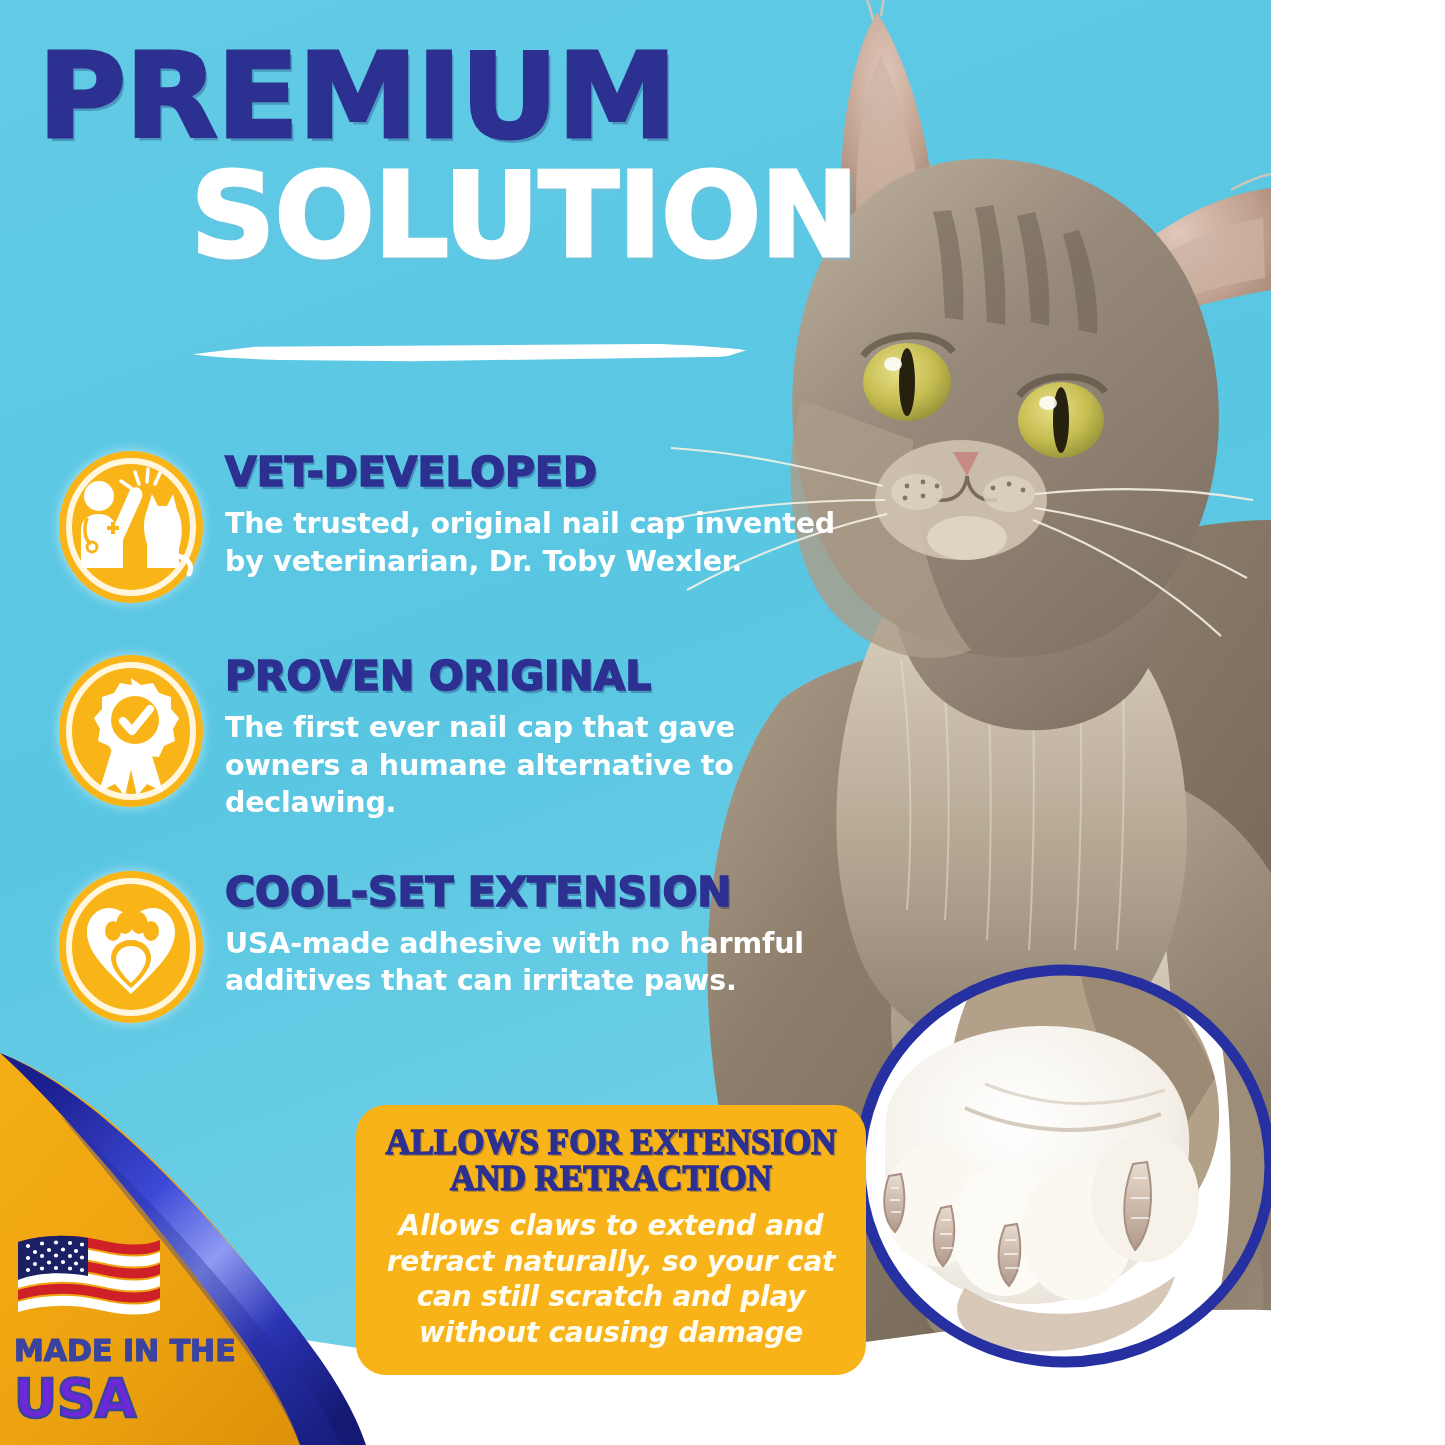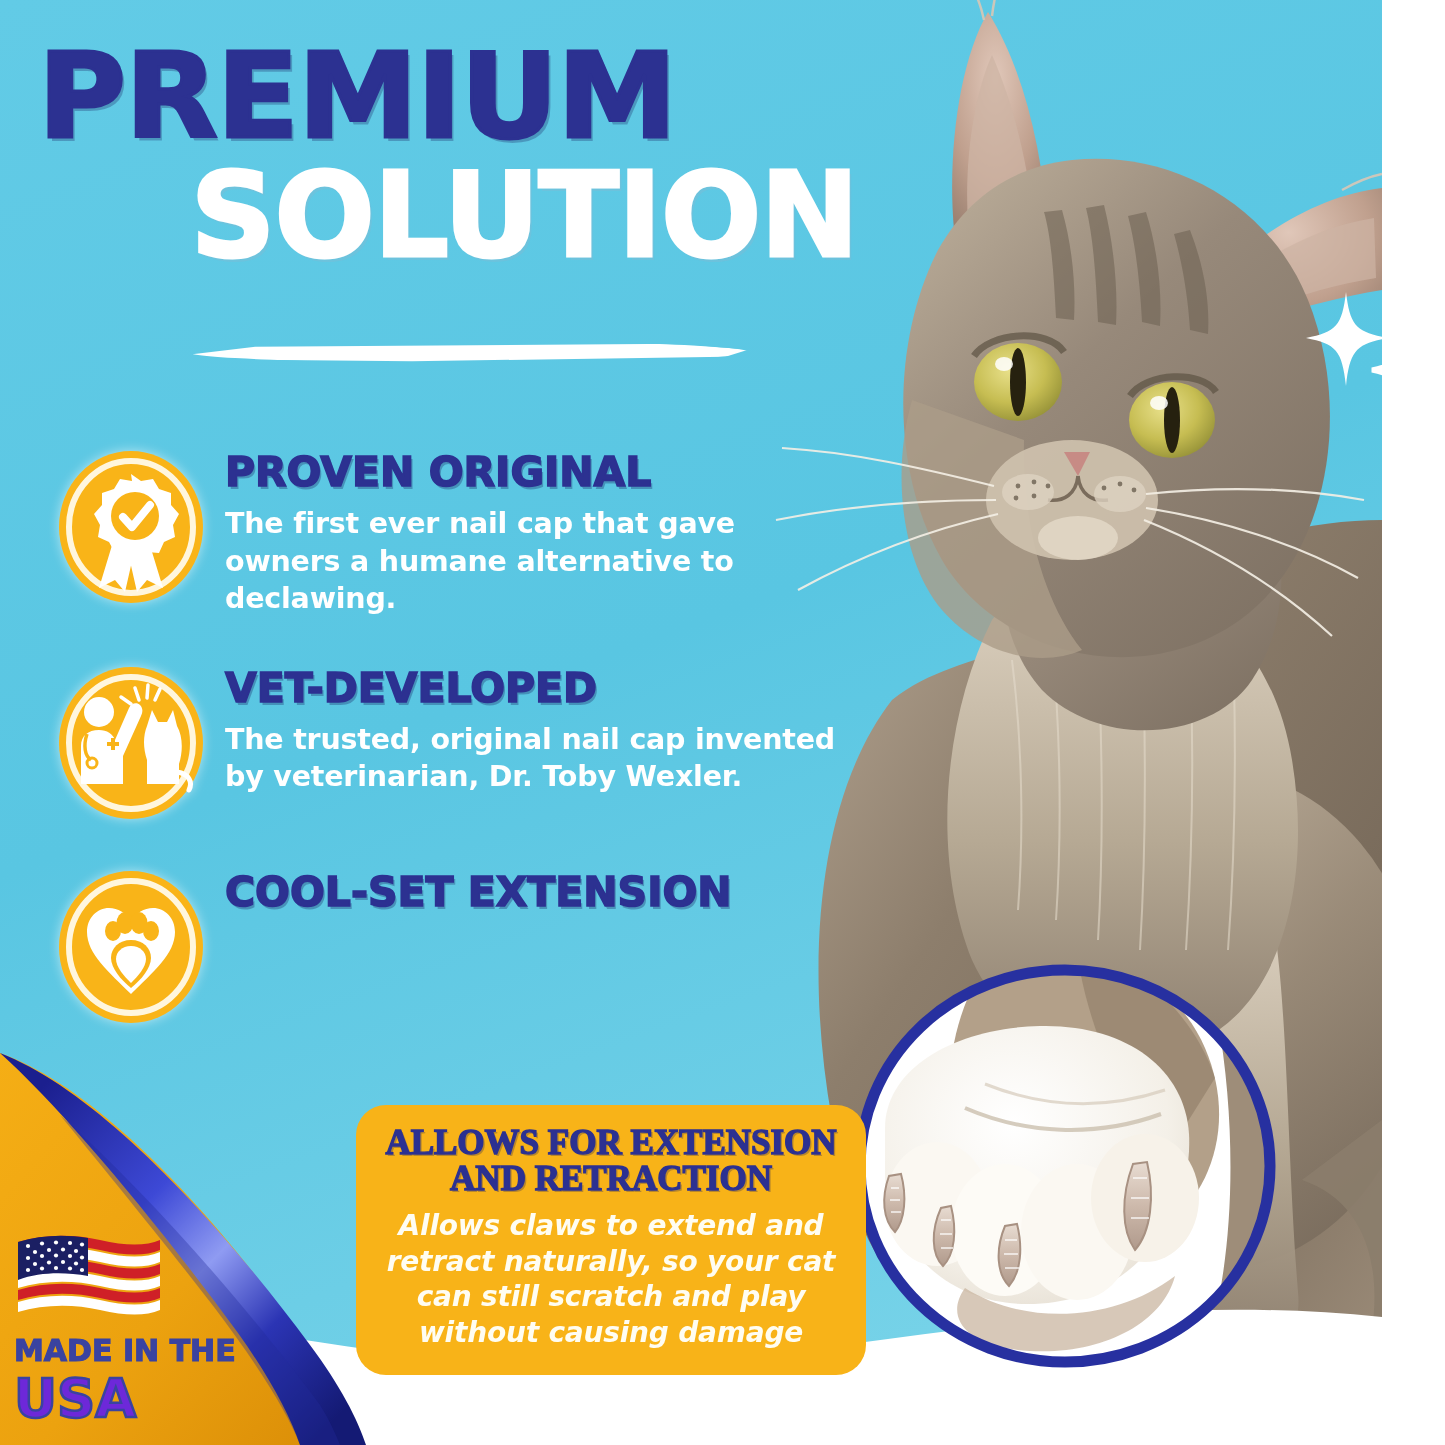--- a/index.html
+++ b/index.html
@@ -6,21 +6,21 @@
     margin: 0;
     padding: 0;
     background: #ffffff;
   }
   body {
     font-family: "Liberation Sans", sans-serif;
   }
 
   #poster {
     position: relative;
-    width: 1382px;
+    width: 1271px;
     height: 1445px;
     overflow: hidden;
     background: #5cc8e4;
   }
 
   
   .bg-sky {
     position: absolute;
     inset: 0;
     background: linear-gradient(160deg, #62cbe6 0%, #59c6e2 45%, #7fd6ea 100%);
@@ -370,40 +370,20 @@
   <div class="swoosh"></div>
 
   <div class="features">
 
     <div class="feature">
       <div class="feature-icon-wrap">
         <svg viewBox="0 0 152 158">
           <ellipse cx="76" cy="79" rx="72" ry="76" fill="#f9b418"></ellipse>
           <ellipse cx="76" cy="79" rx="62" ry="66" fill="none" stroke="#fff6dd" stroke-width="6"></ellipse>
 
-          <path d="M 58 94 L 44 140 L 60 132 L 70 144 L 80 100 Z" fill="#ffffff"></path>
-          <path d="M 94 94 L 108 140 L 92 132 L 82 144 L 72 100 Z" fill="#ffffff"></path>
-
-          <path d="M 76 26 L 86 33 L 98 31 L 104 41 L 116 45 L 116 57 L 124 66 L 118 77 L 120 89 L 109 94 L 104 105 L 92 104 L 82 111 L 72 104 L 60 105 L 54 94 L 43 89 L 45 77 L 39 66 L 47 57 L 47 45 L 59 41 L 65 31 L 77 33 Z" fill="#ffffff"></path>
-          <circle cx="80" cy="68" r="24" fill="#f9b418"></circle>
-          <path d="M 68 69 L 77 79 L 95 57" stroke="#ffffff" stroke-width="8" fill="none" stroke-linecap="round" stroke-linejoin="round"></path>
-        </svg>
-      </div>
-      <div class="feature-text">
-        <div class="feature-title">PROVEN ORIGINAL</div>
-        <div class="feature-body">The first ever nail cap that gave owners a humane alternative to declawing.</div>
-      </div>
-    </div>
-
-    <div class="feature">
-      <div class="feature-icon-wrap">
-        <svg viewBox="0 0 152 158">
-          <ellipse cx="76" cy="79" rx="72" ry="76" fill="#f9b418"></ellipse>
-          <ellipse cx="76" cy="79" rx="62" ry="66" fill="none" stroke="#fff6dd" stroke-width="6"></ellipse>
-
           <circle cx="44" cy="48" r="15" fill="#ffffff"></circle>
 
           <path d="M 26 120 L 26 82 C 26 72 33 66 44 66 C 52 66 58 70 60 76 L 74 44 C 76 39 82 38 85 41 C 88 44 88 48 86 52 L 68 92 L 68 120 Z" fill="#ffffff"></path>
 
           <path d="M 32 70 C 28 82 30 92 36 96" stroke="#f9b418" stroke-width="3.5" fill="none"></path>
           <circle cx="37" cy="99" r="5" fill="none" stroke="#f9b418" stroke-width="3"></circle>
 
           <path d="M 52 78 L 56 78 L 56 74 L 60 74 L 60 78 L 64 78 L 64 82 L 60 82 L 60 86 L 56 86 L 56 82 L 52 82 Z" fill="#f9b418"></path>
 
           <path d="M 92 62 L 97 46 L 103 58 L 112 58 L 118 46 L 122 62 C 128 72 128 88 124 100 L 124 120 L 92 120 L 92 96 C 88 84 88 72 92 62 Z" fill="#ffffff"></path>
@@ -422,32 +402,53 @@
         <div class="feature-body">The trusted, original nail cap invented by veterinarian, Dr. Toby Wexler.</div>
       </div>
     </div>
 
     <div class="feature">
       <div class="feature-icon-wrap">
         <svg viewBox="0 0 152 158">
           <ellipse cx="76" cy="79" rx="72" ry="76" fill="#f9b418"></ellipse>
           <ellipse cx="76" cy="79" rx="62" ry="66" fill="none" stroke="#fff6dd" stroke-width="6"></ellipse>
 
+          <path d="M 58 94 L 44 140 L 60 132 L 70 144 L 80 100 Z" fill="#ffffff"></path>
+          <path d="M 94 94 L 108 140 L 92 132 L 82 144 L 72 100 Z" fill="#ffffff"></path>
+
+          <path d="M 76 26 L 86 33 L 98 31 L 104 41 L 116 45 L 116 57 L 124 66 L 118 77 L 120 89 L 109 94 L 104 105 L 92 104 L 82 111 L 72 104 L 60 105 L 54 94 L 43 89 L 45 77 L 39 66 L 47 57 L 47 45 L 59 41 L 65 31 L 77 33 Z" fill="#ffffff"></path>
+          <circle cx="80" cy="68" r="24" fill="#f9b418"></circle>
+          <path d="M 68 69 L 77 79 L 95 57" stroke="#ffffff" stroke-width="8" fill="none" stroke-linecap="round" stroke-linejoin="round"></path>
+        </svg>
+      </div>
+      <div class="feature-text">
+        <div class="feature-title">PROVEN ORIGINAL</div>
+        <div class="feature-body">The first ever nail cap that gave owners a humane alternative to declawing.</div>
+      </div>
+    </div>
+
+    <div class="feature">
+      <div class="feature-icon-wrap">
+        <svg viewBox="0 0 152 158">
+          <ellipse cx="76" cy="79" rx="72" ry="76" fill="#f9b418"></ellipse>
+          <ellipse cx="76" cy="79" rx="62" ry="66" fill="none" stroke="#fff6dd" stroke-width="6"></ellipse>
+
           <path d="M 76 126 C 54 104 32 86 32 64 C 32 50 42 40 54 40 C 63 40 71 45 76 53 C 81 45 89 40 98 40 C 110 40 120 50 120 64 C 120 86 98 104 76 126 Z" fill="#ffffff"></path>
 
           <ellipse cx="58" cy="63" rx="8" ry="10" fill="#f9b418"></ellipse>
           <ellipse cx="70" cy="55" rx="8.5" ry="11" fill="#f9b418"></ellipse>
           <ellipse cx="84" cy="55" rx="8.5" ry="11" fill="#f9b418"></ellipse>
           <ellipse cx="96" cy="63" rx="8" ry="10" fill="#f9b418"></ellipse>
           <path d="M 76 72 C 64 72 56 80 56 90 C 56 100 66 112 76 120 C 86 112 96 100 96 90 C 96 80 88 72 76 72 Z" fill="#f9b418"></path>
           <path d="M 76 78 C 67 78 61 84 61 91 C 61 99 69 108 76 115 C 83 108 91 99 91 91 C 91 84 85 78 76 78 Z" fill="#ffffff"></path>
         </svg>
       </div>
       <div class="feature-text">
         <div class="feature-title">COOL-SET EXTENSION</div>
+        <div class="feature-body">USA-made adhesive with no harmful additives that can irritate paws.</div>
       </div>
     </div>
   </div>
 
   <svg class="wave-band" viewBox="0 0 1445 230" preserveAspectRatio="none">
     <path d="M 0 120 C 200 70 420 180 700 148 C 960 118 1180 70 1445 110 L 1445 230 L 0 230 Z" fill="#ffffff"></path>
   </svg>
 
   <svg class="paw-inset" viewBox="0 0 440 420">
     <defs>

